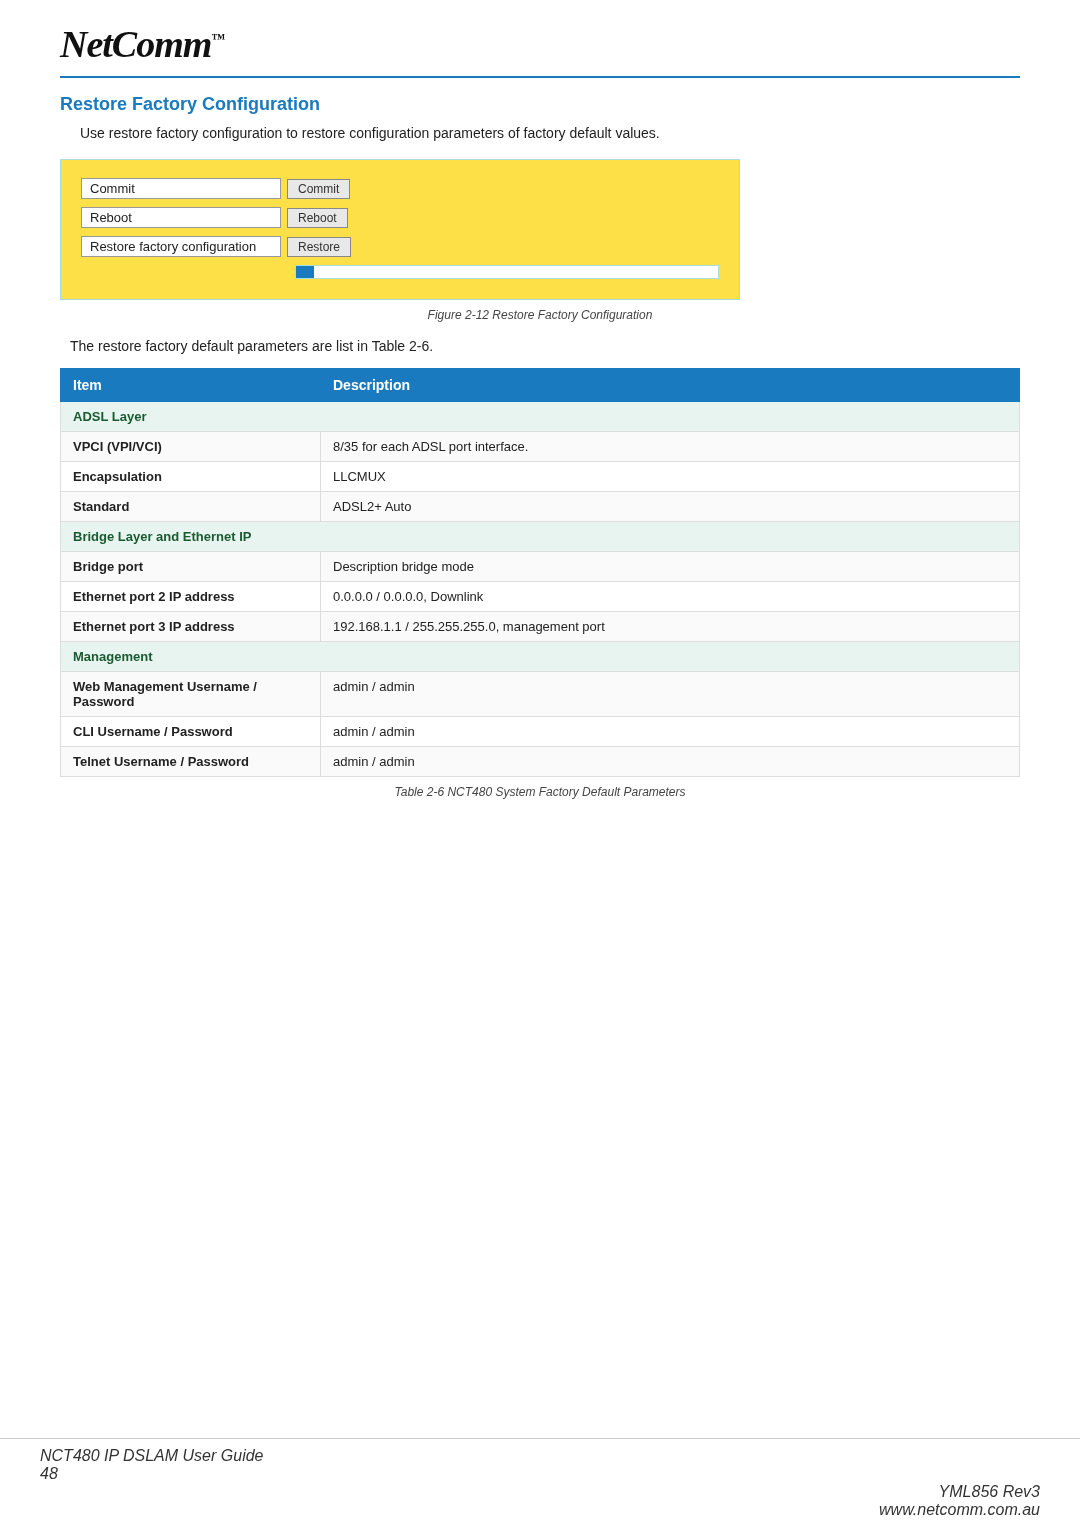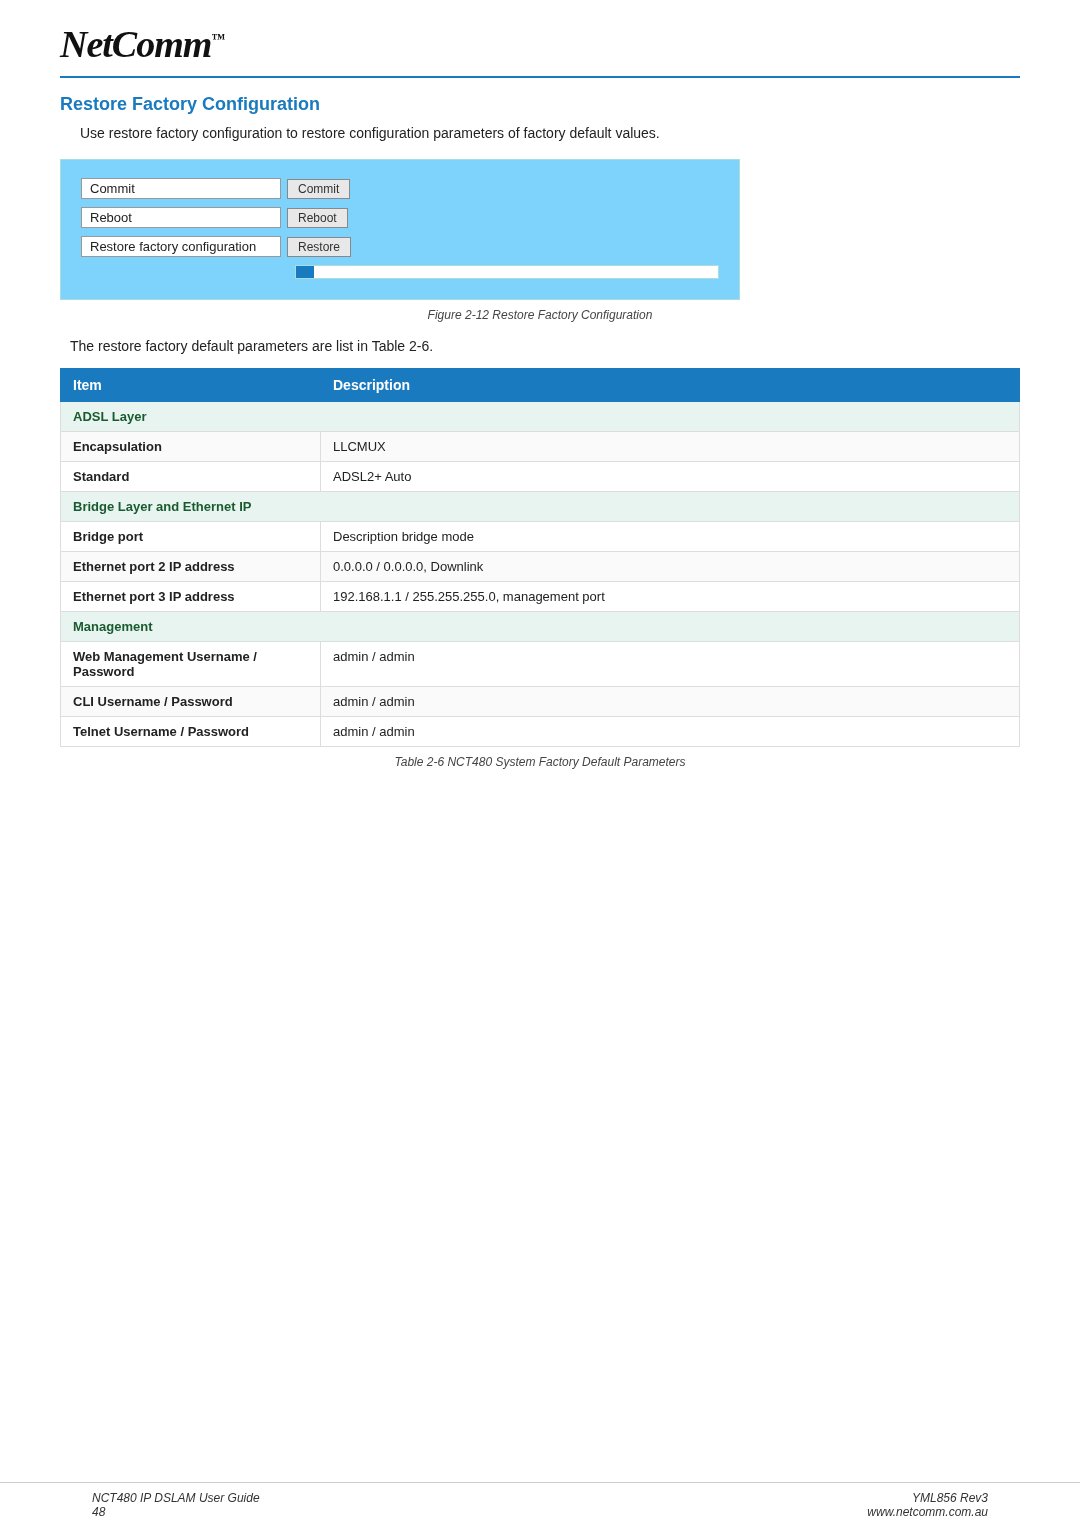--- a/index.html
+++ b/index.html
@@ -44,21 +44,21 @@
       font-size: 18px;
       font-weight: bold;
       margin-bottom: 10px;
     }
     .intro-text {
       font-size: 14px;
       margin-bottom: 18px;
       margin-left: 20px;
     }
     .config-panel {
-      background: #7dd3fc;
+      background: #fde047;
       border: 1px solid #aadddd;
       padding: 18px 20px 20px 20px;
       margin-bottom: 8px;
       width: 680px;
     }
     .config-row {
       display: flex;
       align-items: center;
       margin-bottom: 8px;
     }
@@ -150,23 +150,24 @@
       margin-bottom: 20px;
     }
     .footer {
       position: absolute;
       bottom: 0;
       left: 0;
       right: 0;
       border-top: 1px solid #ccc;
       display: flex;
       justify-content: space-between;
-      padding: 8px 92px;
-      font-size: 12px;
+      padding: 8px 40px;
+      font-size: 16px;
       color: #333;
+      flex-direction: column;
     }
     .footer-left { font-style: italic; }
     .footer-right { text-align: right; font-style: italic; }
   </style>
 </head>
 <body>
 
 <div class="page">
 
   <div class="header">
@@ -208,20 +209,24 @@
       <tr>
         <th>Item</th>
         <th>Description</th>
       </tr>
     </thead>
     <tbody id="table-body">
     <tr class="section-row">
           <td colspan="2">ADSL Layer</td>
         </tr>
         <tr>
+          <td style="font-weight: bold; width: 260px;">VPCI (VPI/VCI)</td>
+          <td>8/35 for each ADSL port interface.</td>
+        </tr>
+        <tr>
           <td style="font-weight: bold; width: 260px;">Encapsulation</td>
           <td>LLCMUX</td>
         </tr>
         <tr>
           <td style="font-weight: bold; width: 260px;">Standard</td>
           <td>ADSL2+ Auto</td>
         </tr>
         <tr class="section-row">
           <td colspan="2">Bridge Layer and Ethernet IP</td>
         </tr>

